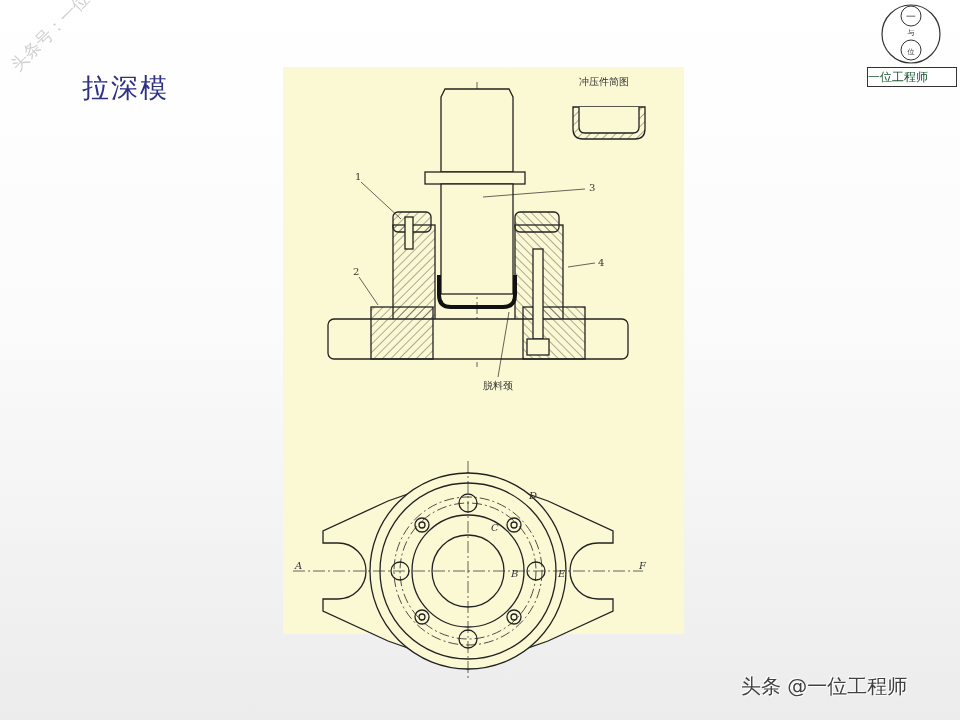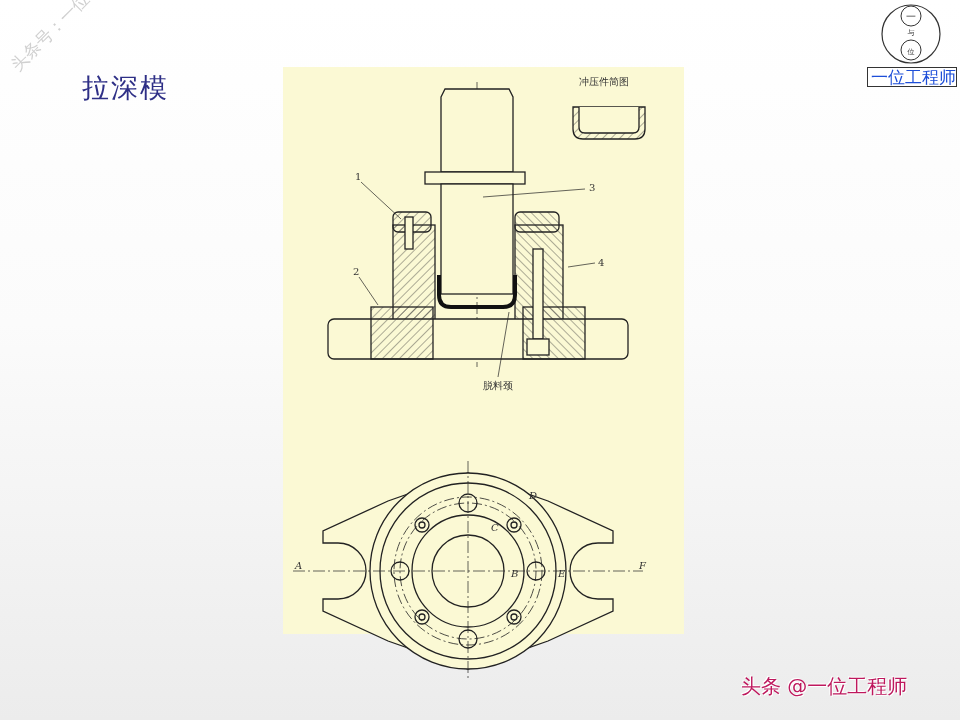--- a/index.html
+++ b/index.html
@@ -15,30 +15,30 @@
   }
   .watermark-diag {
     position:absolute; left:6px; top:60px;
     transform: rotate(-45deg); transform-origin: left top;
     font-size:17px; color:#d0d0d0; white-space:nowrap;
     font-family: "DejaVu Serif", serif;
   }
   .logo { position:absolute; left:866px; top:2px; width:90px; height:84px; }
   .logo-label {
     position:absolute; left:867px; top:67px; width:88px; height:18px;
-    border:1px solid #333; background:#fff; font-size:17px; color:#1d4ed8;
-    text-align:right; line-height:18px;
+    border:1px solid #333; background:#fff; font-size:12px; color:#14532d;
+    text-align:left; line-height:18px;
   }
   .panel {
     position:absolute; left:283px; top:67px; width:401px; height:567px;
     background:#fbf9d4;
   }
   .panel svg { position:absolute; left:0; top:0; }
   .footer {
-    position:absolute; left:741px; top:673px; font-size:20px; color:#be185d;
+    position:absolute; left:741px; top:673px; font-size:20px; color:#404040;
     text-shadow: 1px 1px 0 #fff, -1px -1px 0 #fff;
   }
 </style>
 </head>
 <body>
 
 <div class="watermark-diag">头条号：一位工程师</div>
 
 <div class="title">拉深模</div>
 

